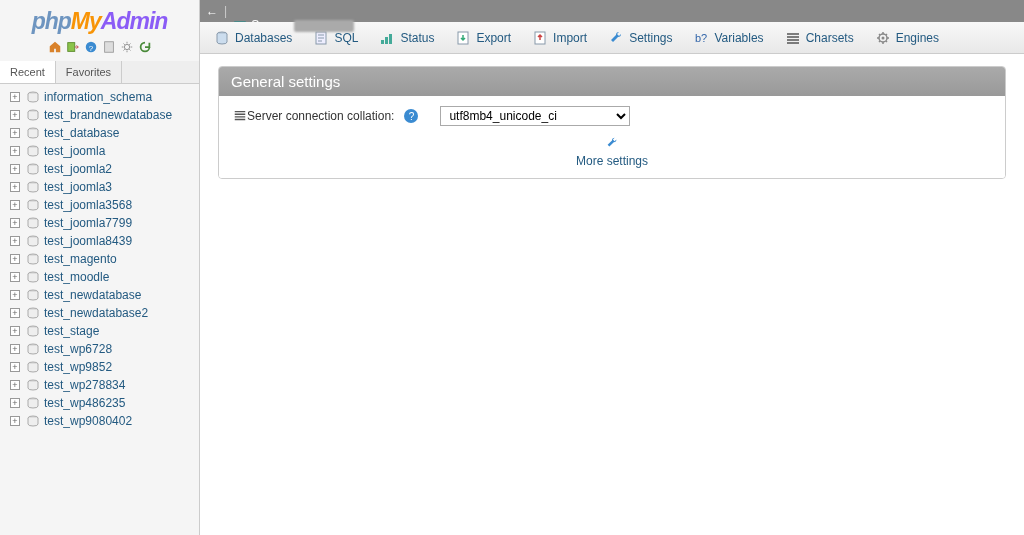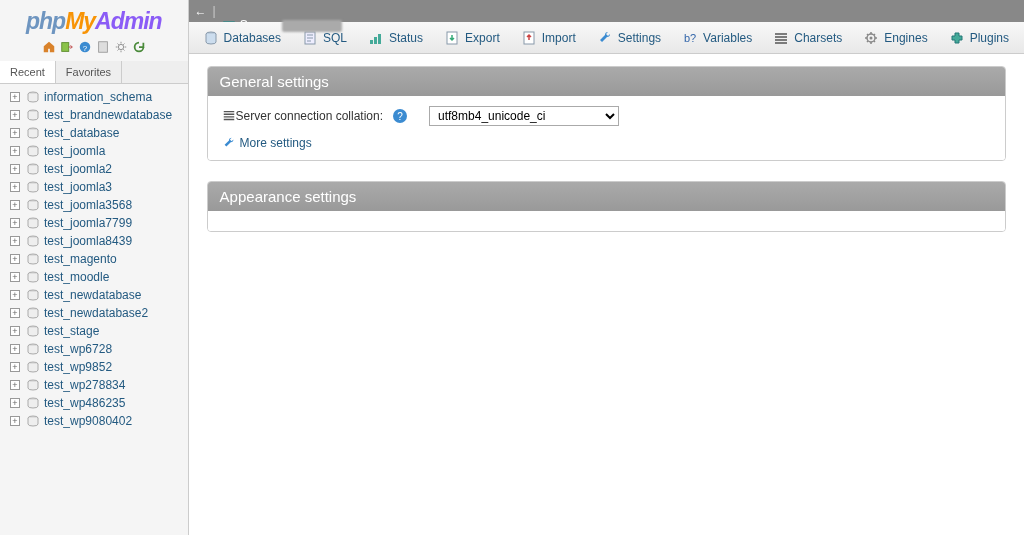--- a/index.html
+++ b/index.html
@@ -39,21 +39,21 @@
 .tab .ico { width: 16px; height: 16px; display: inline-flex; align-items: center; justify-content: center; }
 
 .content { padding: 12px 18px; flex: 1; overflow: auto; }
 .panel { border: 1px solid #ccc; border-radius: 4px; margin-bottom: 20px; overflow: hidden; }
 .panel-header { background: linear-gradient(#aaa, #999); color: #fff; padding: 6px 12px; font-size: 15px; }
 .panel-body { padding: 10px 14px; background: #fff; min-height: 20px; }
 .field-row { display: flex; align-items: center; gap: 6px; margin-bottom: 10px; color: #333; }
 .field-row label { display: flex; align-items: center; gap: 0; }
 .field-row select { font-size: 12px; padding: 1px 4px; min-width: 190px; border: 1px solid #aaa; background: #fff; margin-left: 16px; }
 .help-icon { width: 14px; height: 14px; border-radius: 50%; background: #3b8bd1; color: #fff; font-size: 10px; display: inline-flex; align-items: center; justify-content: center; margin-left: 4px; }
-.more-link { display: flex; align-items: center; gap: 4px; color: #235a81; cursor: pointer; }
+.more-link { display: flex; align-items: center; gap: 4px; color: #235a81; cursor: pointer; flex-direction: column; }
 
 
 svg { display: block; }
 </style>
 </head>
 <body>
 
 <div class="layout">
 
   <aside class="sidebar">
@@ -383,28 +383,20 @@
         </div>
         <div class="tab">
           <span class="ico">
             <svg width="16" height="16" viewBox="0 0 16 16">
               <circle cx="8" cy="8" r="4" fill="none" stroke="#888" stroke-width="1.5"></circle>
               <circle cx="8" cy="8" r="1.5" fill="#888"></circle>
               <path d="M8 2v2M8 12v2M2 8h2M12 8h2M4 4l1 1M12 12l-1-1M12 4l-1 1M4 12l1-1" stroke="#888" stroke-width="1.5"></path>
             </svg>
           </span>
           <span>Engines</span>
-        </div>
-        <div class="tab">
-          <span class="ico">
-            <svg width="16" height="16" viewBox="0 0 16 16">
-              <path d="M6 3h4v3h3v4h-3v3H6v-3H3V6h3z" fill="#4a9" stroke="#277"></path>
-            </svg>
-          </span>
-          <span>Plugins</span>
         </div>
       </div>
 
     <div class="content">
       <div class="panel">
         <div class="panel-header">General settings</div>
         <div class="panel-body">
           <div class="field-row">
             <label>
               <svg width="14" height="14" viewBox="0 0 16 16">
@@ -419,19 +411,15 @@
           </div>
           <div class="more-link">
             <svg width="14" height="14" viewBox="0 0 16 16">
                 <path d="M11 2a3 3 0 0 0-3 3l-5 5 2 2 5-5a3 3 0 0 0 3-3l-2 2-2-2z" fill="#3b8bd1"></path>
               </svg>
             <span>More settings</span>
           </div>
         </div>
       </div>
 
-      <div class="panel">
-        <div class="panel-header">Appearance settings</div>
-        <div class="panel-body"></div>
-      </div>
     </div>
   </main>
 </div>
 
 </body></html>

